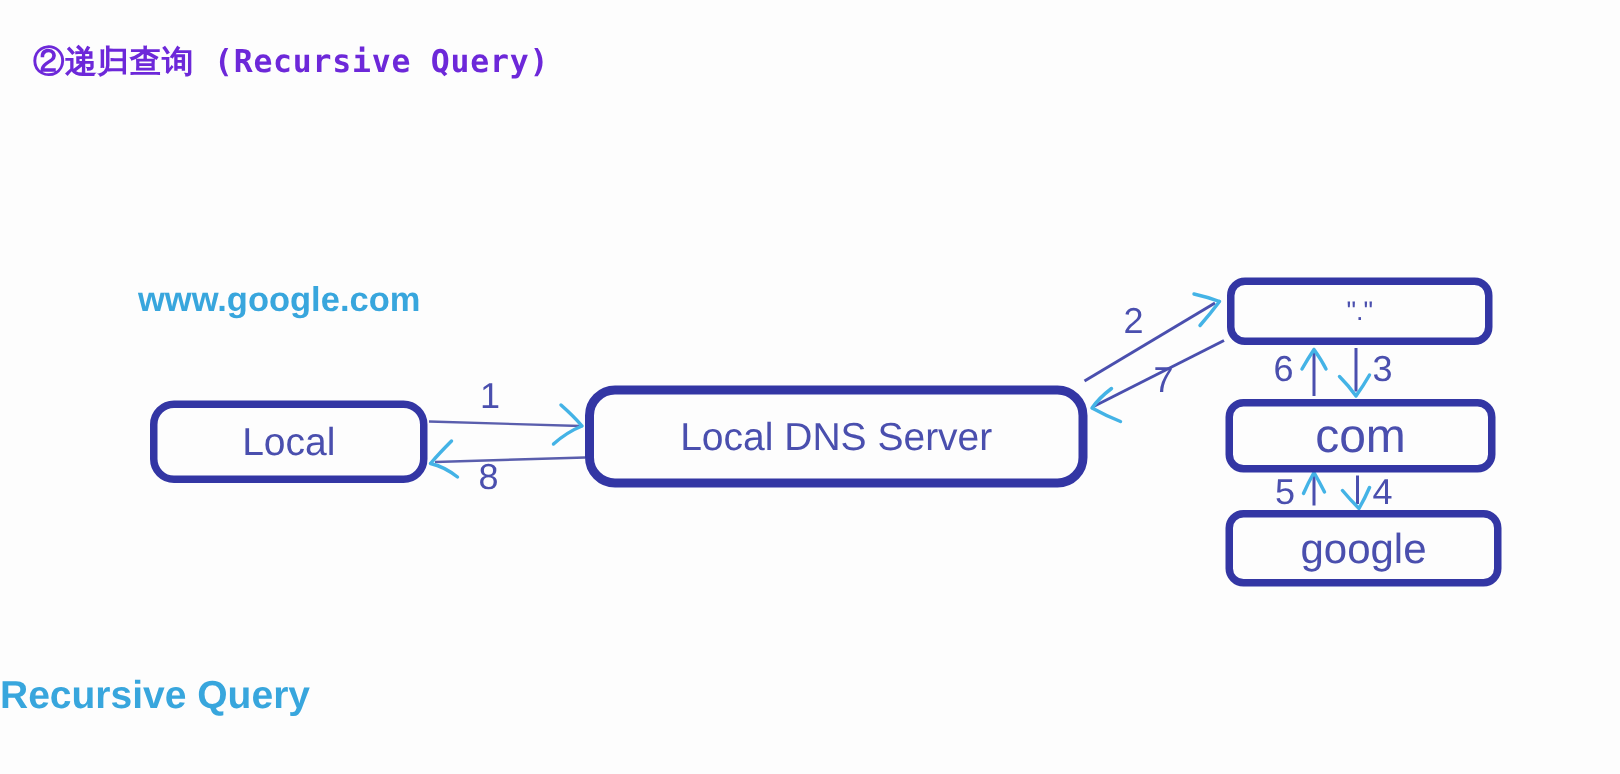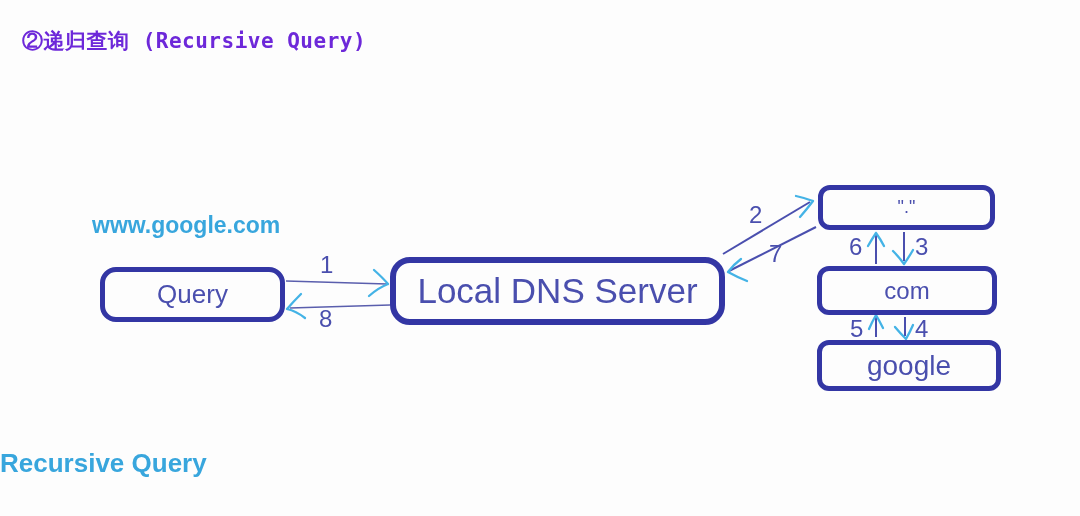--- a/index.html
+++ b/index.html
@@ -13,40 +13,39 @@
   .title{
     position:absolute;left:22px;top:27px;
     font-family:"DejaVu Sans Mono", monospace;
     font-size:21px;font-weight:bold;color:#6d28d9;
     letter-spacing:0.5px;white-space:nowrap;
   }
   .domain-label{
     position:absolute;left:92px;top:186px;
     font-size:23px;font-weight:600;color:#38a6dd;
     white-space:nowrap;
-    margin-top:26px;
   }
   .caption{
     position:absolute;left:0;top:448px;width:1080px;
     text-align:left;
     font-size:26px;font-weight:700;color:#38a6dd;
   }
   .node{
     position:absolute;
     border:5px solid #3336a4;
     border-radius:16px;
     background:#fdfdfd;
     display:flex;align-items:center;justify-content:center;
     color:#4a4fae;
     box-sizing:border-box;
   }
   .node-client{left:100px;top:267px;width:185px;height:55px;font-size:26px;}
-  .node-localdns{left:390px;top:257px;width:335px;height:68px;font-size:35px;border-width:6px;border-radius:20px;}
+  .node-localdns{left:390px;top:257px;width:335px;height:68px;font-size:26px;border-width:6px;border-radius:20px;}
   .node-root{left:818px;top:185px;width:177px;height:45px;font-size:18px;border-radius:12px;}
-  .node-com{left:817px;top:266px;width:180px;height:49px;font-size:24px;border-radius:12px;}
+  .node-com{left:817px;top:266px;width:180px;height:49px;font-size:32px;border-radius:12px;}
   .node-google{left:817px;top:340px;width:184px;height:51px;font-size:28px;border-radius:12px;}
   .step{
     position:absolute;
     font-size:24px;color:#4a4fae;
     line-height:1;white-space:nowrap;
   }
   .s1{left:320px;top:253px;}
   .s8{left:319px;top:307px;}
   .s2{left:749px;top:203px;}
   .s7{left:769px;top:242px;}
@@ -89,21 +88,21 @@
     <path class="head" d="M893 251 Q899 257 904 264 M904 264 Q909 257 913 250"></path>
 
     <path class="wire-thick" d="M876 337 L876 317"></path>
     <path class="head" d="M869 329 Q872 322 876 315 M876 315 Q880 322 883 328"></path>
 
     <path class="wire-thick" d="M905 317 L905 336"></path>
     <path class="head" d="M895 327 Q900 333 906 339 M906 339 Q910 332 913 325"></path>
   </svg>
 
   <div class="node node-client">
-    <span>Query</span>
+    <span>Local</span>
   </div>
 
   <div class="node node-localdns">
     <span>Local DNS Server</span>
   </div>
 
   <div class="node node-root">
     <span>"."</span>
   </div>
 

